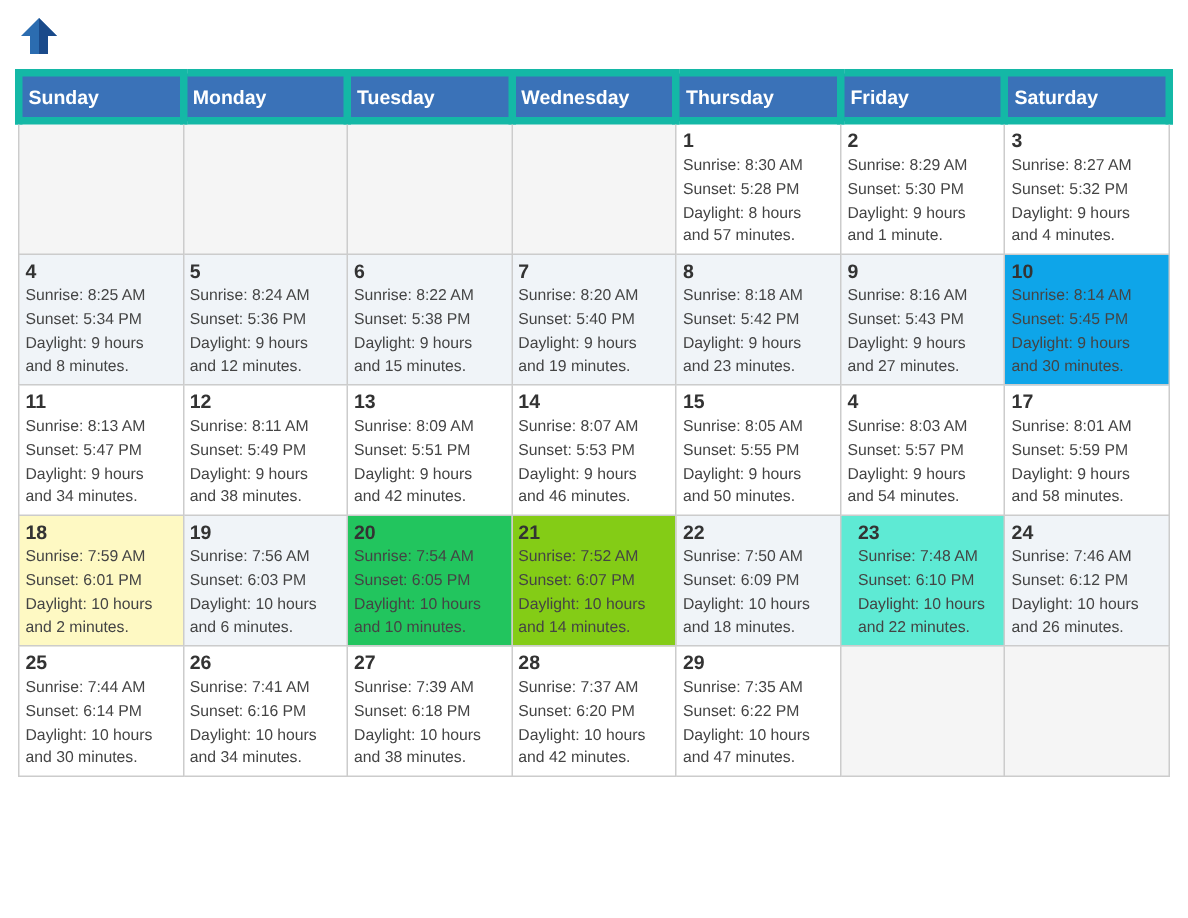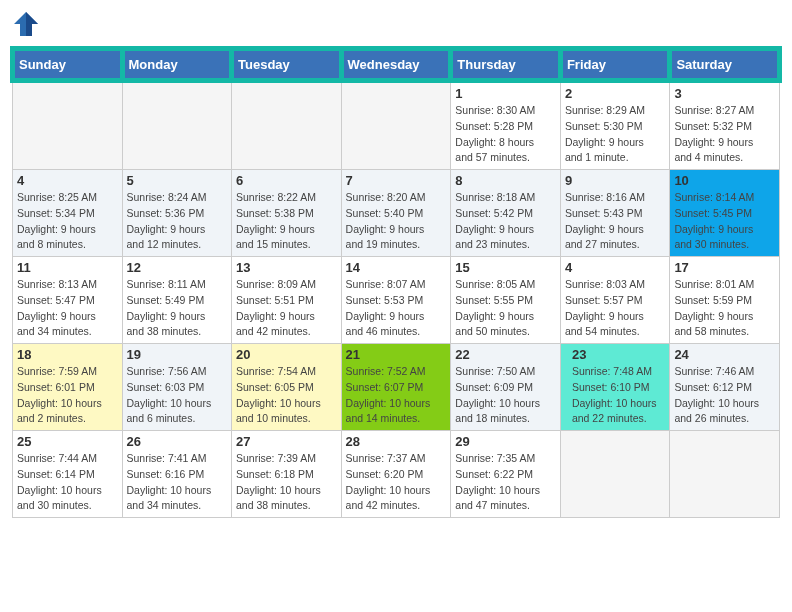--- a/index.html
+++ b/index.html
@@ -209,21 +209,21 @@
       </tr>
       <tr class="week-row">
         <td style="background: #fef9c3;">
           <span class="day-num">18</span>
           <div class="day-info">Sunrise: 7:59 AM<br>Sunset: 6:01 PM<br>Daylight: 10 hours<br>and 2 minutes.</div>
         </td>
         <td style="background: rgb(240, 244, 248);">
           <span class="day-num">19</span>
           <div class="day-info">Sunrise: 7:56 AM<br>Sunset: 6:03 PM<br>Daylight: 10 hours<br>and 6 minutes.</div>
         </td>
-        <td style="background: #fef9c3;">
+        <td style="background: #22c55e;">
           <span class="day-num">20</span>
           <div class="day-info">Sunrise: 7:54 AM<br>Sunset: 6:05 PM<br>Daylight: 10 hours<br>and 10 minutes.</div>
         </td>
         <td style="background: #84cc16;">
           <span class="day-num">21</span>
           <div class="day-info">Sunrise: 7:52 AM<br>Sunset: 6:07 PM<br>Daylight: 10 hours<br>and 14 minutes.</div>
         </td>
         <td style="background: rgb(240, 244, 248);">
           <span class="day-num">22</span>
           <div class="day-info">Sunrise: 7:50 AM<br>Sunset: 6:09 PM<br>Daylight: 10 hours<br>and 18 minutes.</div>

